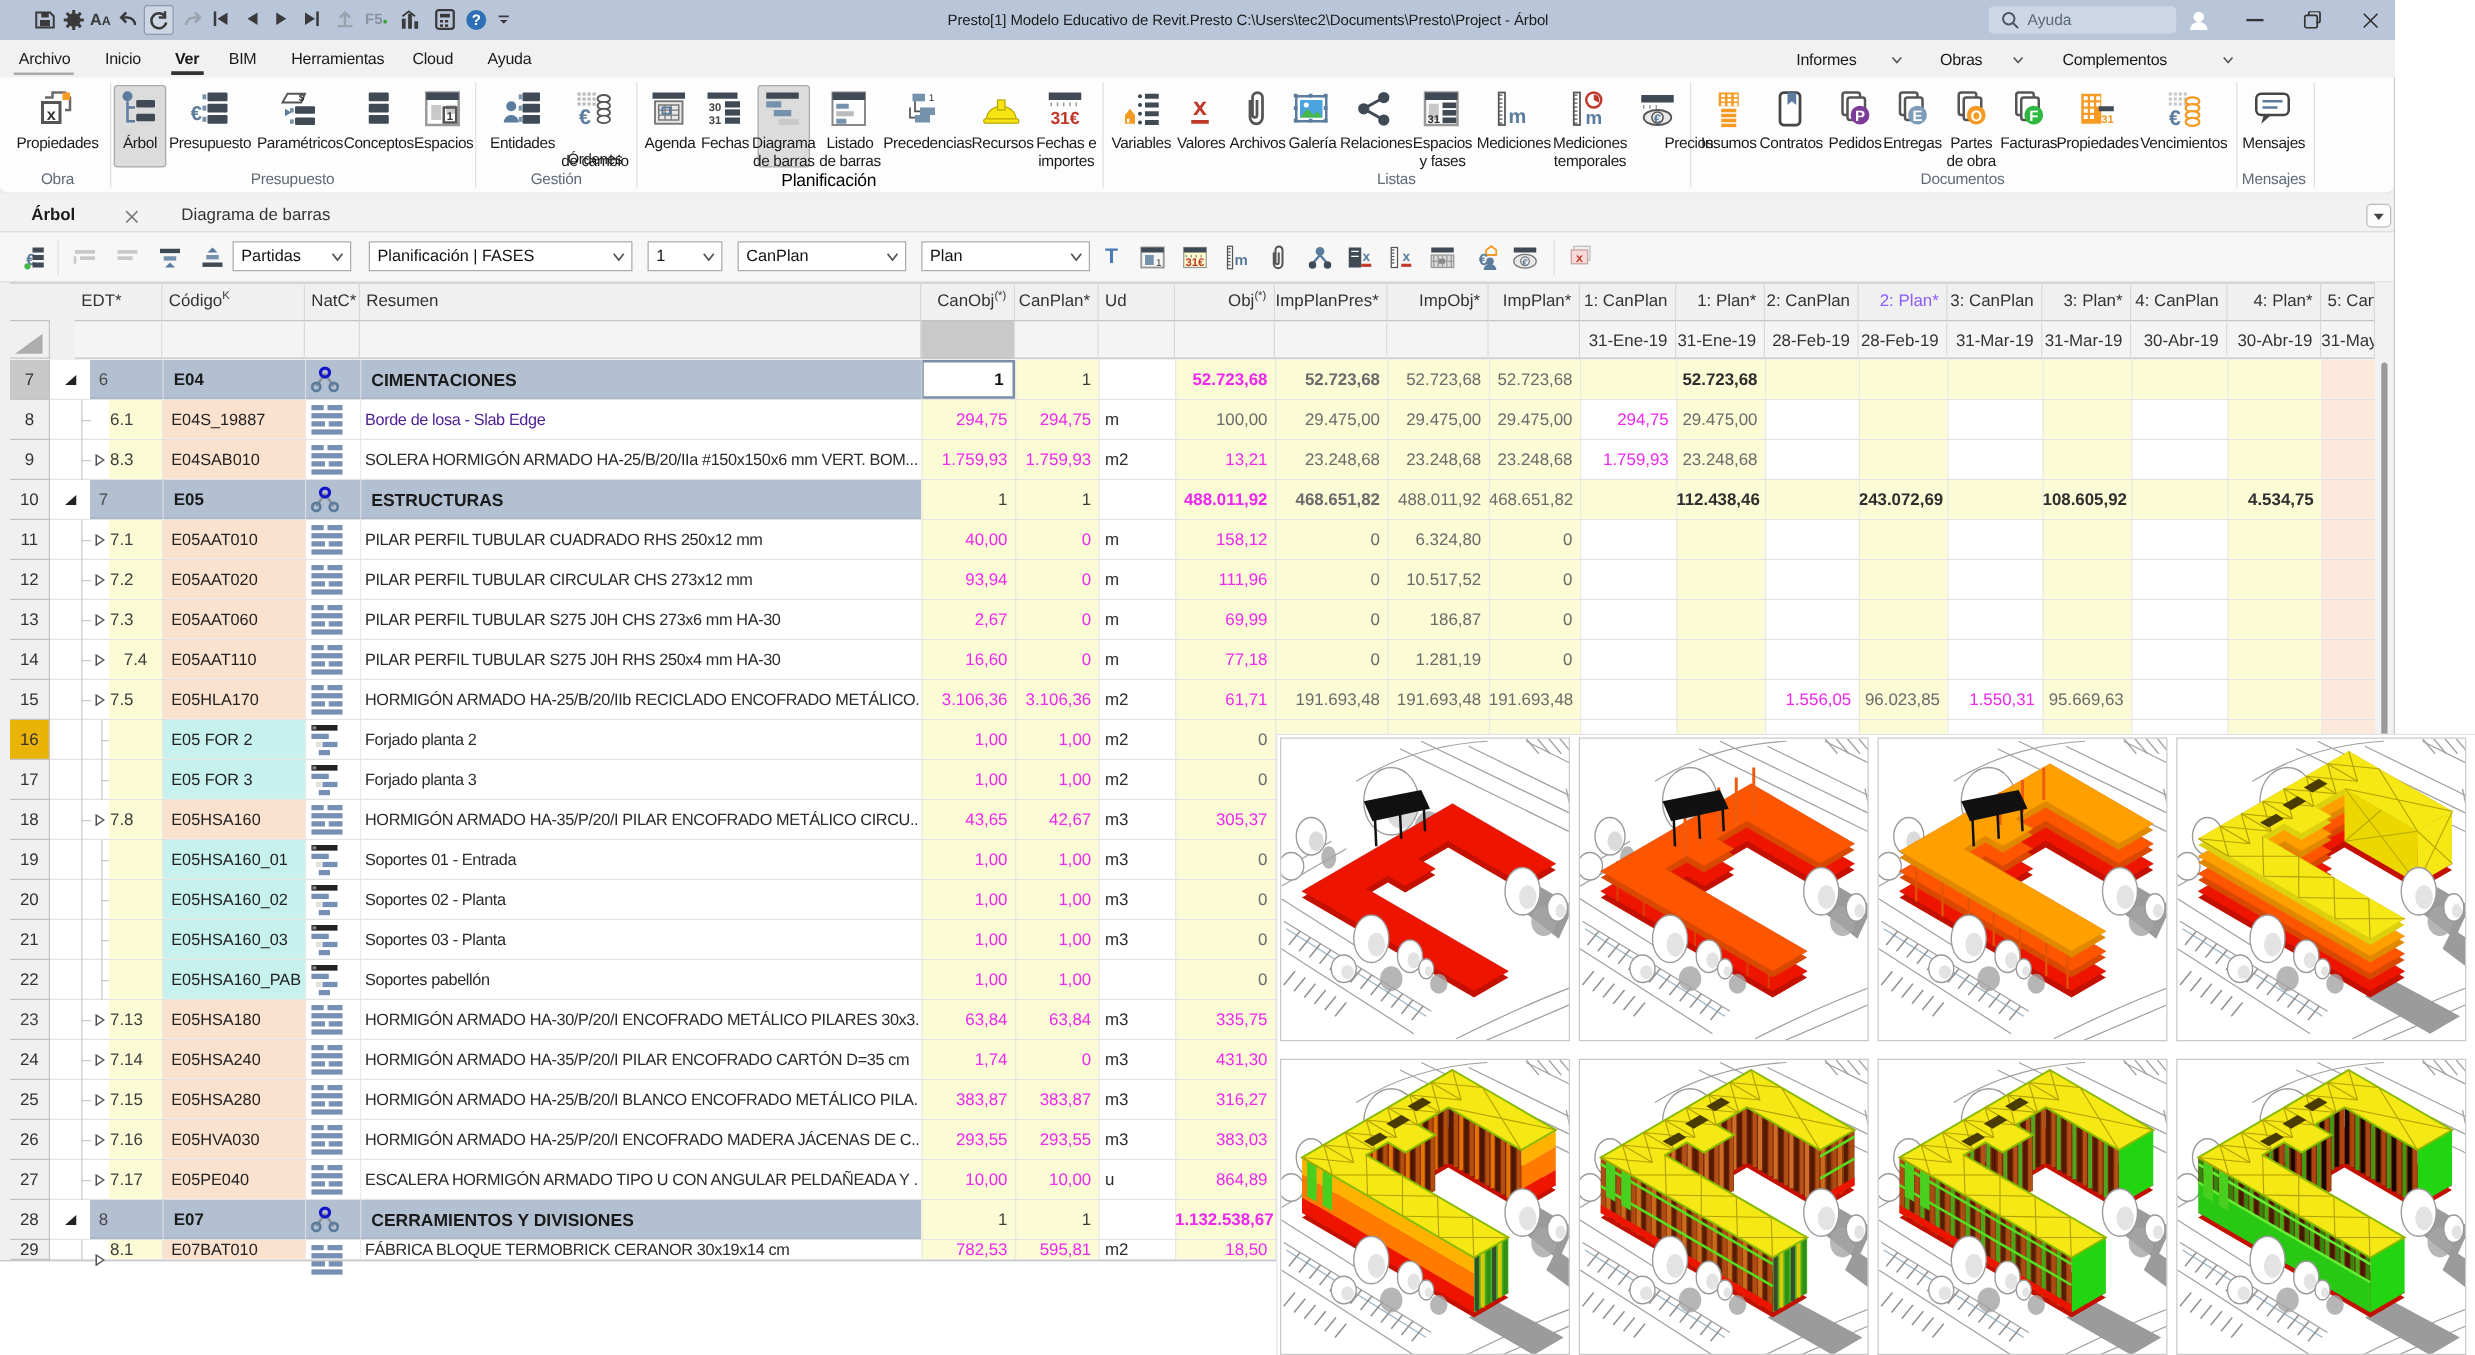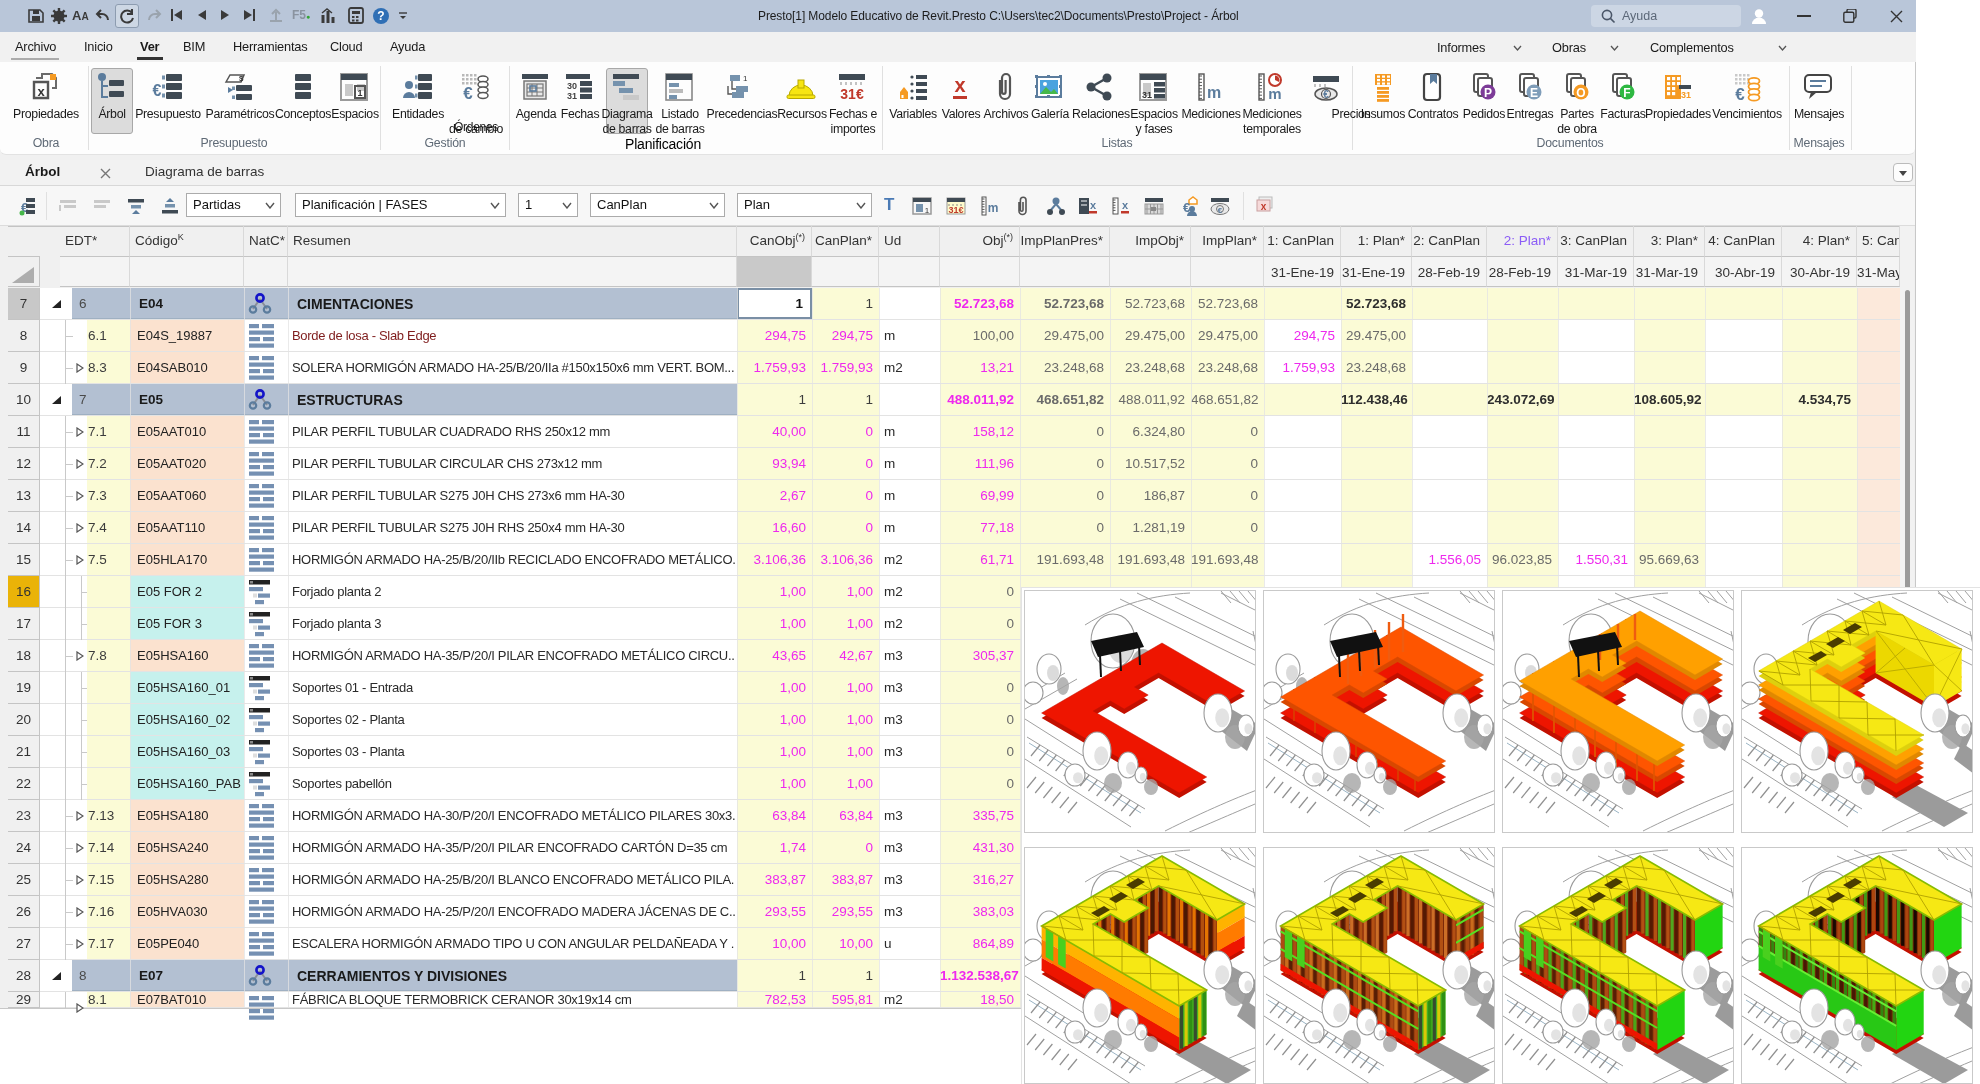--- a/index.html
+++ b/index.html
@@ -733,21 +733,21 @@
 <div style="position:absolute;left:130px;top:320px;width:114px;height:31px;background:#fbe2cf;"></div>
 <div style="position:absolute;left:134px;top:320px;width:110px;height:32px;font-size:13px;color:#222;text-align:left;padding-left:3px;line-height:32px;white-space:nowrap;overflow:hidden;">E04S_19887</div>
 <svg class="abs" style="left:249px;top:324px" width="26" height="25" viewBox="0 0 26 25">
     <rect x="0" y="0" width="10" height="4.2" fill="#7590b2"></rect>
     <rect x="13" y="0" width="12" height="4.2" fill="#7590b2"></rect>
     <rect x="0" y="6.5" width="25" height="4.2" fill="#7590b2"></rect>
     <rect x="0" y="13" width="11" height="4.2" fill="#7590b2"></rect>
     <rect x="14" y="13" width="11" height="4.2" fill="#7590b2"></rect>
     <rect x="0" y="19.5" width="25" height="4.2" fill="#7590b2"></rect>
   </svg>
-<div style="position:absolute;left:292px;top:320px;width:443px;height:44px;font-size:13px;letter-spacing:-0.3px;color:#7f1d1d;line-height:32px;white-space:nowrap;overflow:hidden;">Borde de losa - Slab Edge</div>
+<div style="position:absolute;left:292px;top:320px;width:443px;height:44px;font-size:13px;letter-spacing:-0.3px;color:#4c1d95;line-height:32px;white-space:nowrap;overflow:hidden;">Borde de losa - Slab Edge</div>
 <div style="position:absolute;left:737px;top:320px;width:75px;height:31px;background:#fbfbd6;"></div>
 <div style="position:absolute;left:737px;top:320px;width:75px;height:32px;font-size:13.5px;color:#ee28ee;text-align:right;padding-right:6px;line-height:32px;white-space:nowrap;overflow:hidden;">294,75</div>
 <div style="position:absolute;left:812px;top:320px;width:67px;height:31px;background:#fbfbd6;"></div>
 <div style="position:absolute;left:812px;top:320px;width:67px;height:32px;font-size:13.5px;color:#ee28ee;text-align:right;padding-right:6px;line-height:32px;white-space:nowrap;overflow:hidden;">294,75</div>
 <div style="position:absolute;left:879px;top:320px;width:61px;height:32px;font-size:13.5px;color:#2a2a2a;text-align:left;padding-left:5px;line-height:32px;white-space:nowrap;overflow:hidden;">m</div>
 <div style="position:absolute;left:940px;top:320px;width:80px;height:31px;background:#fbfbd6;"></div>
 <div style="position:absolute;left:940px;top:320px;width:80px;height:32px;font-size:13.5px;color:#6a6a6a;text-align:right;padding-right:6px;line-height:32px;white-space:nowrap;overflow:hidden;">100,00</div>
 <div style="position:absolute;left:1020px;top:320px;width:90px;height:31px;background:#fbfbd6;"></div>
 <div style="position:absolute;left:1020px;top:320px;width:90px;height:32px;font-size:13.5px;color:#6a6a6a;text-align:right;padding-right:6px;line-height:32px;white-space:nowrap;overflow:hidden;">29.475,00</div>
 <div style="position:absolute;left:1110px;top:320px;width:81px;height:31px;background:#fbfbd6;"></div>
@@ -956,21 +956,21 @@
 <div style="position:absolute;left:1782px;top:480px;width:75px;height:31px;background:#fbfbd6;"></div>
 <div style="position:absolute;left:1857px;top:480px;width:43px;height:31px;background:#fce9db;"></div>
 <div style="position:absolute;left:8px;top:512px;width:32px;height:32px;background:#f0f0f0;border-right:1px solid #c4c4c4;border-bottom:1px solid #c4c4c4;font-size:13.5px;color:#333;text-align:center;line-height:32px;">14</div>
 <div style="position:absolute;left:40px;top:512px;width:1860px;height:32px;background:#fff;border-bottom:1px solid #e3e3e3;"></div>
 <div style="position:absolute;left:65px;top:512px;width:1px;height:32px;background:#c9c9c9;"></div>
 <div style="position:absolute;left:65px;top:528px;width:8px;height:1px;background:#c9c9c9;"></div>
 <svg class="abs" style="left:76px;top:523px" width="8" height="10" viewBox="0 0 8 10">
     <path d="M1,1 L7,5 L1,9 z" fill="#fff" stroke="#555" stroke-width="1.2"></path>
   </svg>
 <div style="position:absolute;left:87px;top:512px;width:43px;height:31px;background:#fbfbd6;"></div>
-<div style="position:absolute;left:87px;top:512px;width:43px;height:32px;font-size:13.5px;color:#3c3c3c;text-align:left;padding-left:1px;line-height:32px;white-space:nowrap;overflow:hidden;">7.4</div>
+<div style="position:absolute;left:87px;top:512px;width:43px;height:32px;font-size:13.5px;color:#3c3c3c;text-align:left;padding-left:12px;line-height:32px;white-space:nowrap;overflow:hidden;">7.4</div>
 <div style="position:absolute;left:130px;top:512px;width:114px;height:31px;background:#fbe2cf;"></div>
 <div style="position:absolute;left:134px;top:512px;width:110px;height:32px;font-size:13px;color:#222;text-align:left;padding-left:3px;line-height:32px;white-space:nowrap;overflow:hidden;">E05AAT110</div>
 <svg class="abs" style="left:249px;top:516px" width="26" height="25" viewBox="0 0 26 25">
     <rect x="0" y="0" width="10" height="4.2" fill="#7590b2"></rect>
     <rect x="13" y="0" width="12" height="4.2" fill="#7590b2"></rect>
     <rect x="0" y="6.5" width="25" height="4.2" fill="#7590b2"></rect>
     <rect x="0" y="13" width="11" height="4.2" fill="#7590b2"></rect>
     <rect x="14" y="13" width="11" height="4.2" fill="#7590b2"></rect>
     <rect x="0" y="19.5" width="25" height="4.2" fill="#7590b2"></rect>
   </svg>

